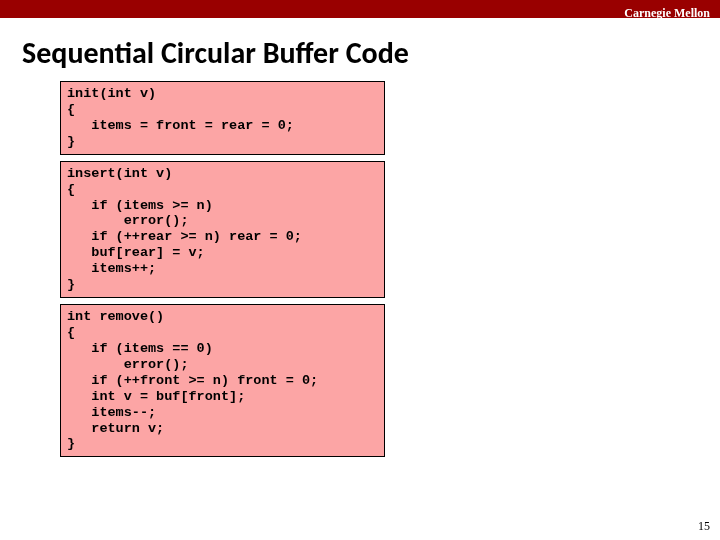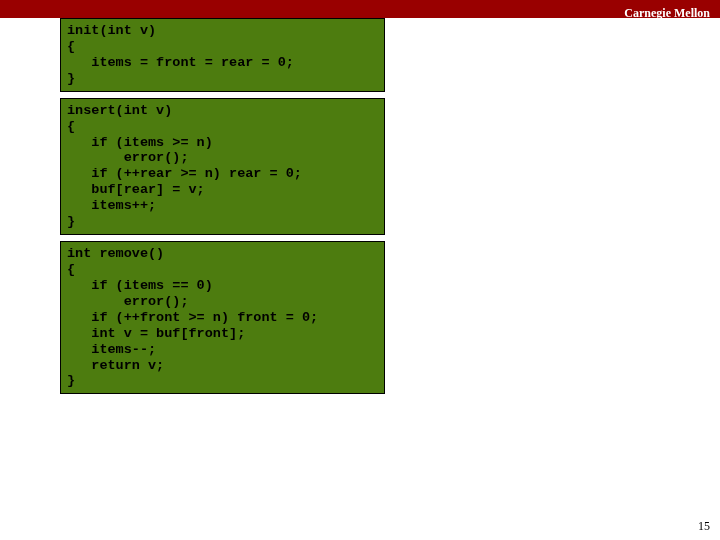--- a/index.html
+++ b/index.html
@@ -1,31 +1,32 @@
 <!DOCTYPE html>
 <html><head>
 <meta charset="utf-8">
 <style>
   * { margin: 0; padding: 0; box-sizing: border-box; }
   html, body { width: 720px; height: 540px; background: #fff; font-family: Calibri, Arial, sans-serif; overflow: hidden; }
   .slide { width: 720px; height: 540px; position: relative; background: #fff; }
   .topbar { width: 720px; height: 18px; background: #990000; position: relative; }
   .brand { position: absolute; right: 10px; top: 6px; color: #fff; font-family: "Times New Roman", serif; font-weight: bold; font-size: 12px; }
   .title { font-size: 30px; font-weight: bold; color: #000; margin: 16px 0 10px 22px; letter-spacing: 0px; }
-  .codebox { margin: 0 0 6px 60px; width: 325px; border: 1px solid #000; background: #4d7c0f; padding: 4px 6px 4px 6px; }
+  .codebox { margin: 0 0 6px 60px; width: 325px; border: 1px solid #000; background: #fca5a5; padding: 4px 6px 4px 6px; }
   .codebox pre { font-family: "Courier New", monospace; font-size: 13.5px; font-weight: bold; line-height: 1.18; white-space: pre; color: #000; }
   .pagenum { position: absolute; right: 10px; bottom: 6px; font-size: 12px; color: #000; font-family: Liberation Serif, serif; }
 </style>
 </head>
 <body>
 
 <div class="slide">
   <div class="topbar">
     <div class="brand">Carnegie Mellon</div>
   </div>
+  <h1 class="title">Sequential Circular Buffer Code</h1>
 
   <div class="codebox">
     <pre>init(int v)
 {
    items = front = rear = 0;
 }</pre>
   </div>
 
   <div class="codebox">
     <pre>insert(int v)

